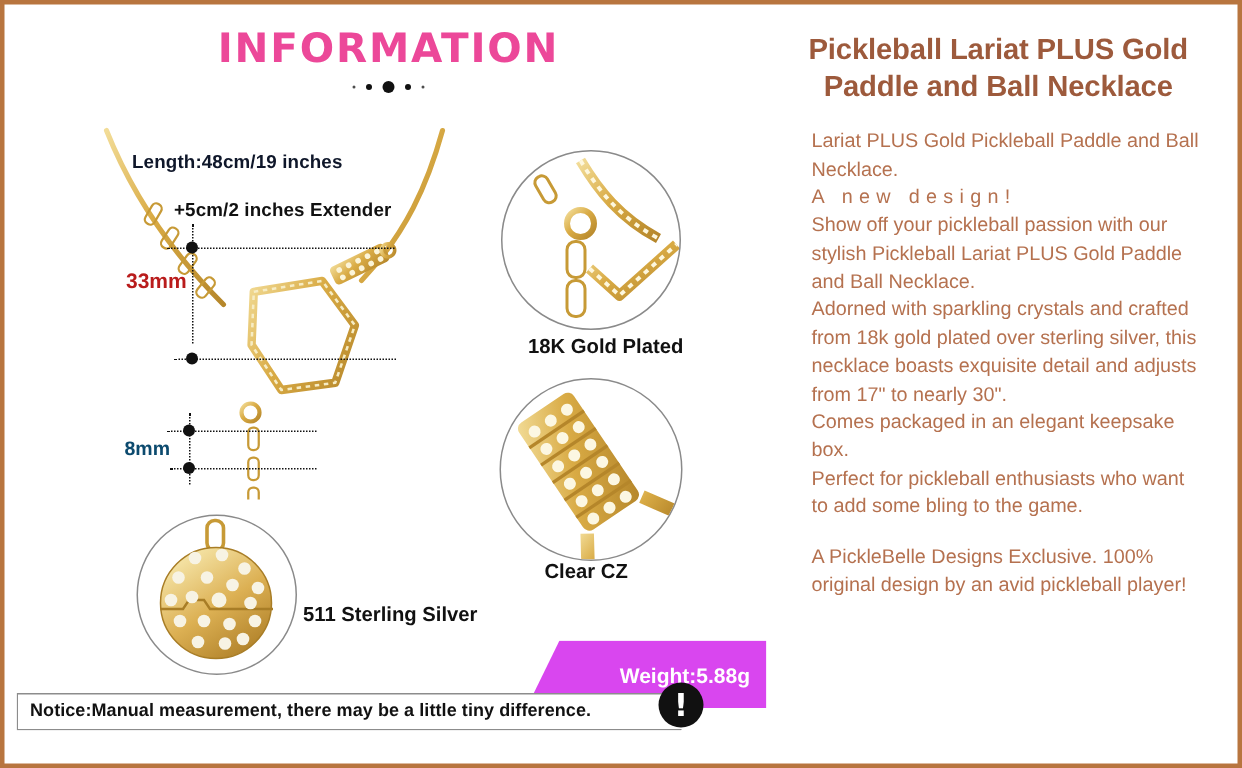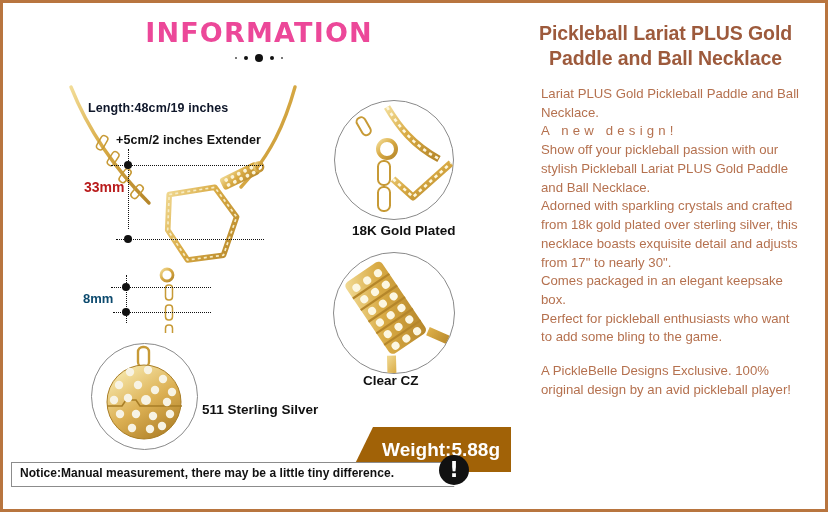--- a/index.html
+++ b/index.html
@@ -51,21 +51,21 @@
   
   .necklace{position:absolute;left:60px;top:80px;}
 
   
   .circ{position:absolute;border:1px solid #8a8a8a;border-radius:50%;background:#fff;overflow:hidden;}
   .circ-label{position:absolute;font-size:13.5px;font-weight:bold;color:#111;}
 
   
   .weight{
     position:absolute;left:348px;top:424px;width:160px;height:45px;
-    background:#a16207;color:#fff;font-size:19px;font-weight:bold;
+    background:#d946ef;color:#fff;font-size:14px;font-weight:bold;
     display:flex;align-items:center;justify-content:flex-end;
     padding-right:11px;box-sizing:border-box;
     clip-path:polygon(22px 0, 100% 0, 100% 100%, 0 100%);
   }
 
   
   .notice-wrap{
     position:absolute;left:8px;top:459px;width:488px;height:25px;padding-left:32px;
   }
   .notice-box{

